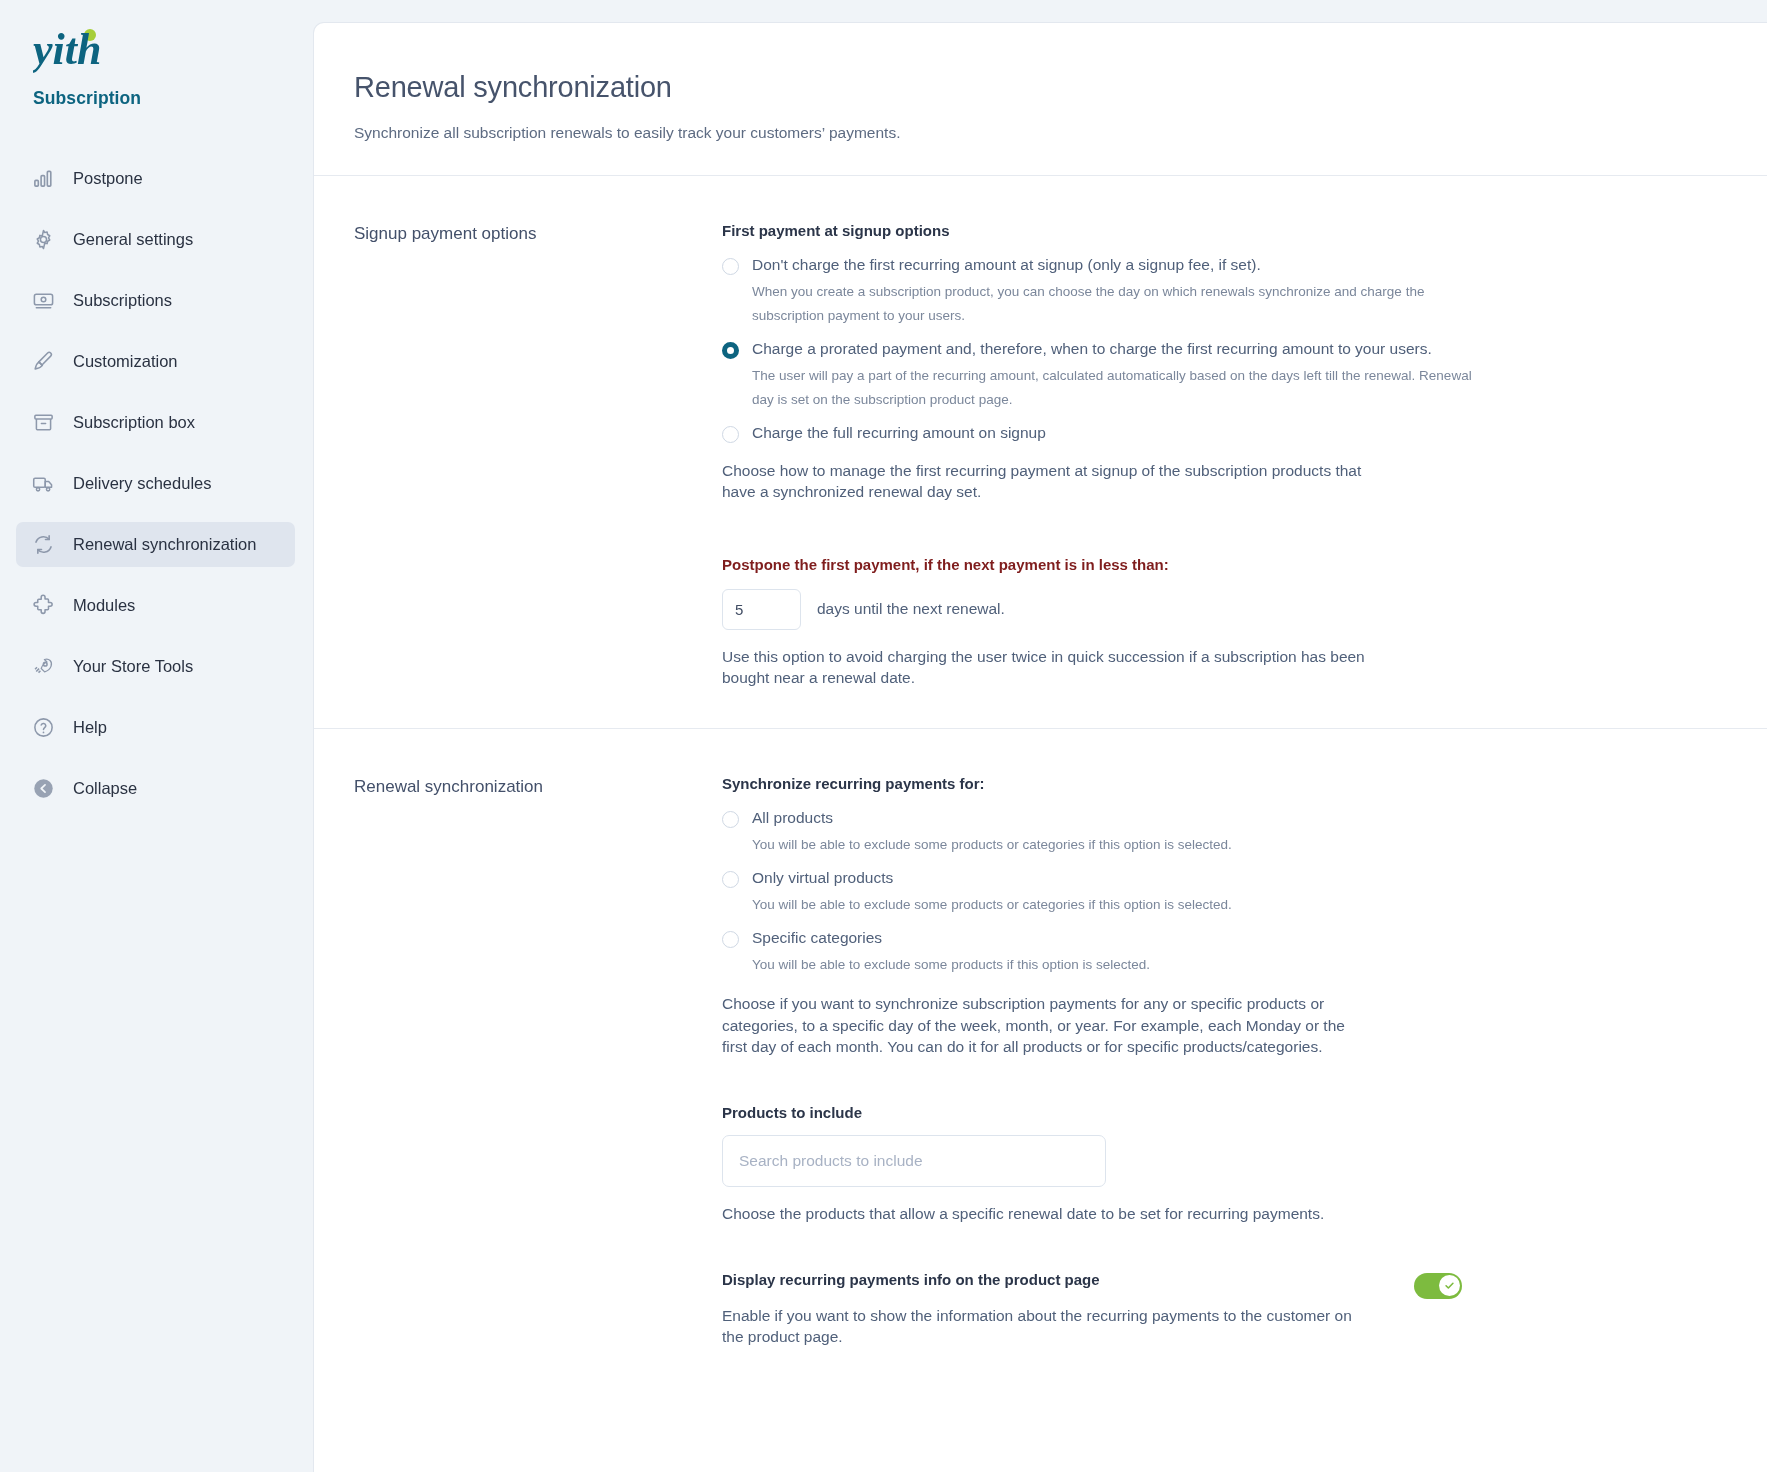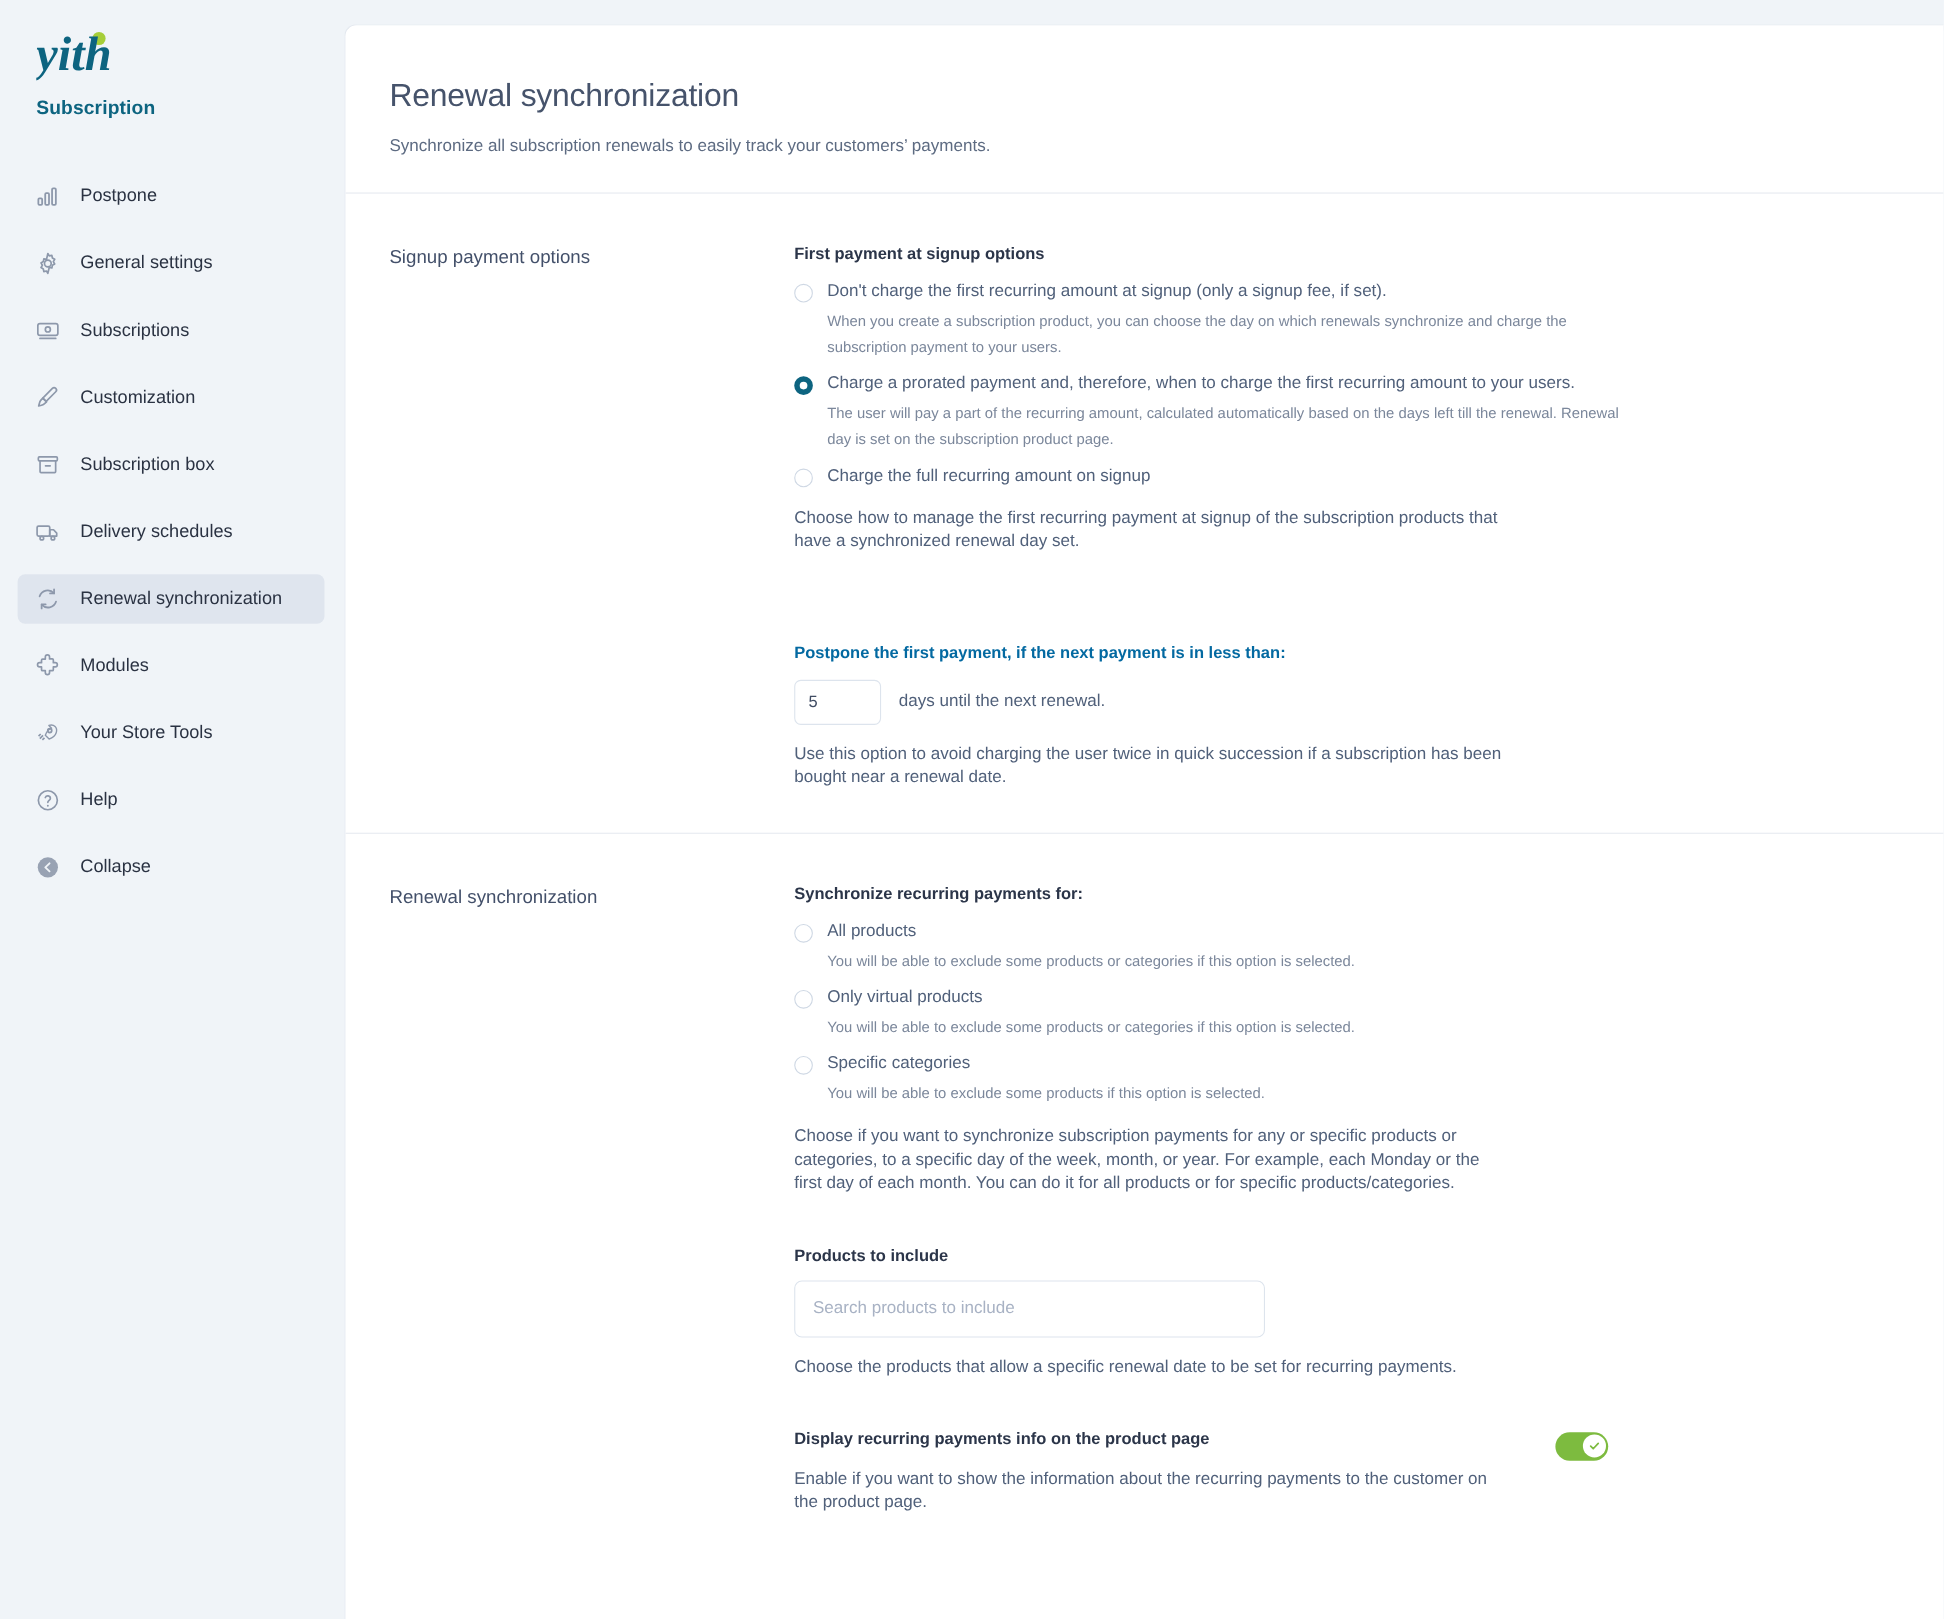--- a/index.html
+++ b/index.html
@@ -139,23 +139,23 @@
   .radio-block { margin-bottom: 11px; }
   .helper {
     font-size: 15.5px;
     color: #50607a;
     line-height: 1.38;
     margin-top: 16px;
     max-width: 650px;
   }
   .sub-label {
     font-size: 15px;
-    color: #0369a1;
+    color: #7f1d1d;
     font-weight: bold;
-    margin-top: 82px;
+    margin-top: 53px;
   }
   .inline-input-row {
     display: flex;
     align-items: center;
     gap: 16px;
     margin-top: 16px;
   }
   .num-input {
     width: 79px; height: 41px;
     border: 1px solid #dde4ed;
@@ -168,21 +168,21 @@
     outline: none;
   }
   .inline-text { font-size: 15.5px; color: #50607a; }
 
   .search-label {
     font-size: 15px; font-weight: bold; color: #2b3549;
     margin-top: 47px;
   }
   .search-input {
     margin-top: 14px;
-    width: 428px; height: 52px;
+    width: 384px; height: 52px;
     border: 1px solid #dde4ed;
     border-radius: 7px;
     background: #fff;
     font-size: 15.5px;
     color: #404c63;
     padding: 0 16px;
     font-family: "Liberation Sans", sans-serif;
     outline: none;
   }
   .search-input::placeholder { color: #a8b2c4; }

